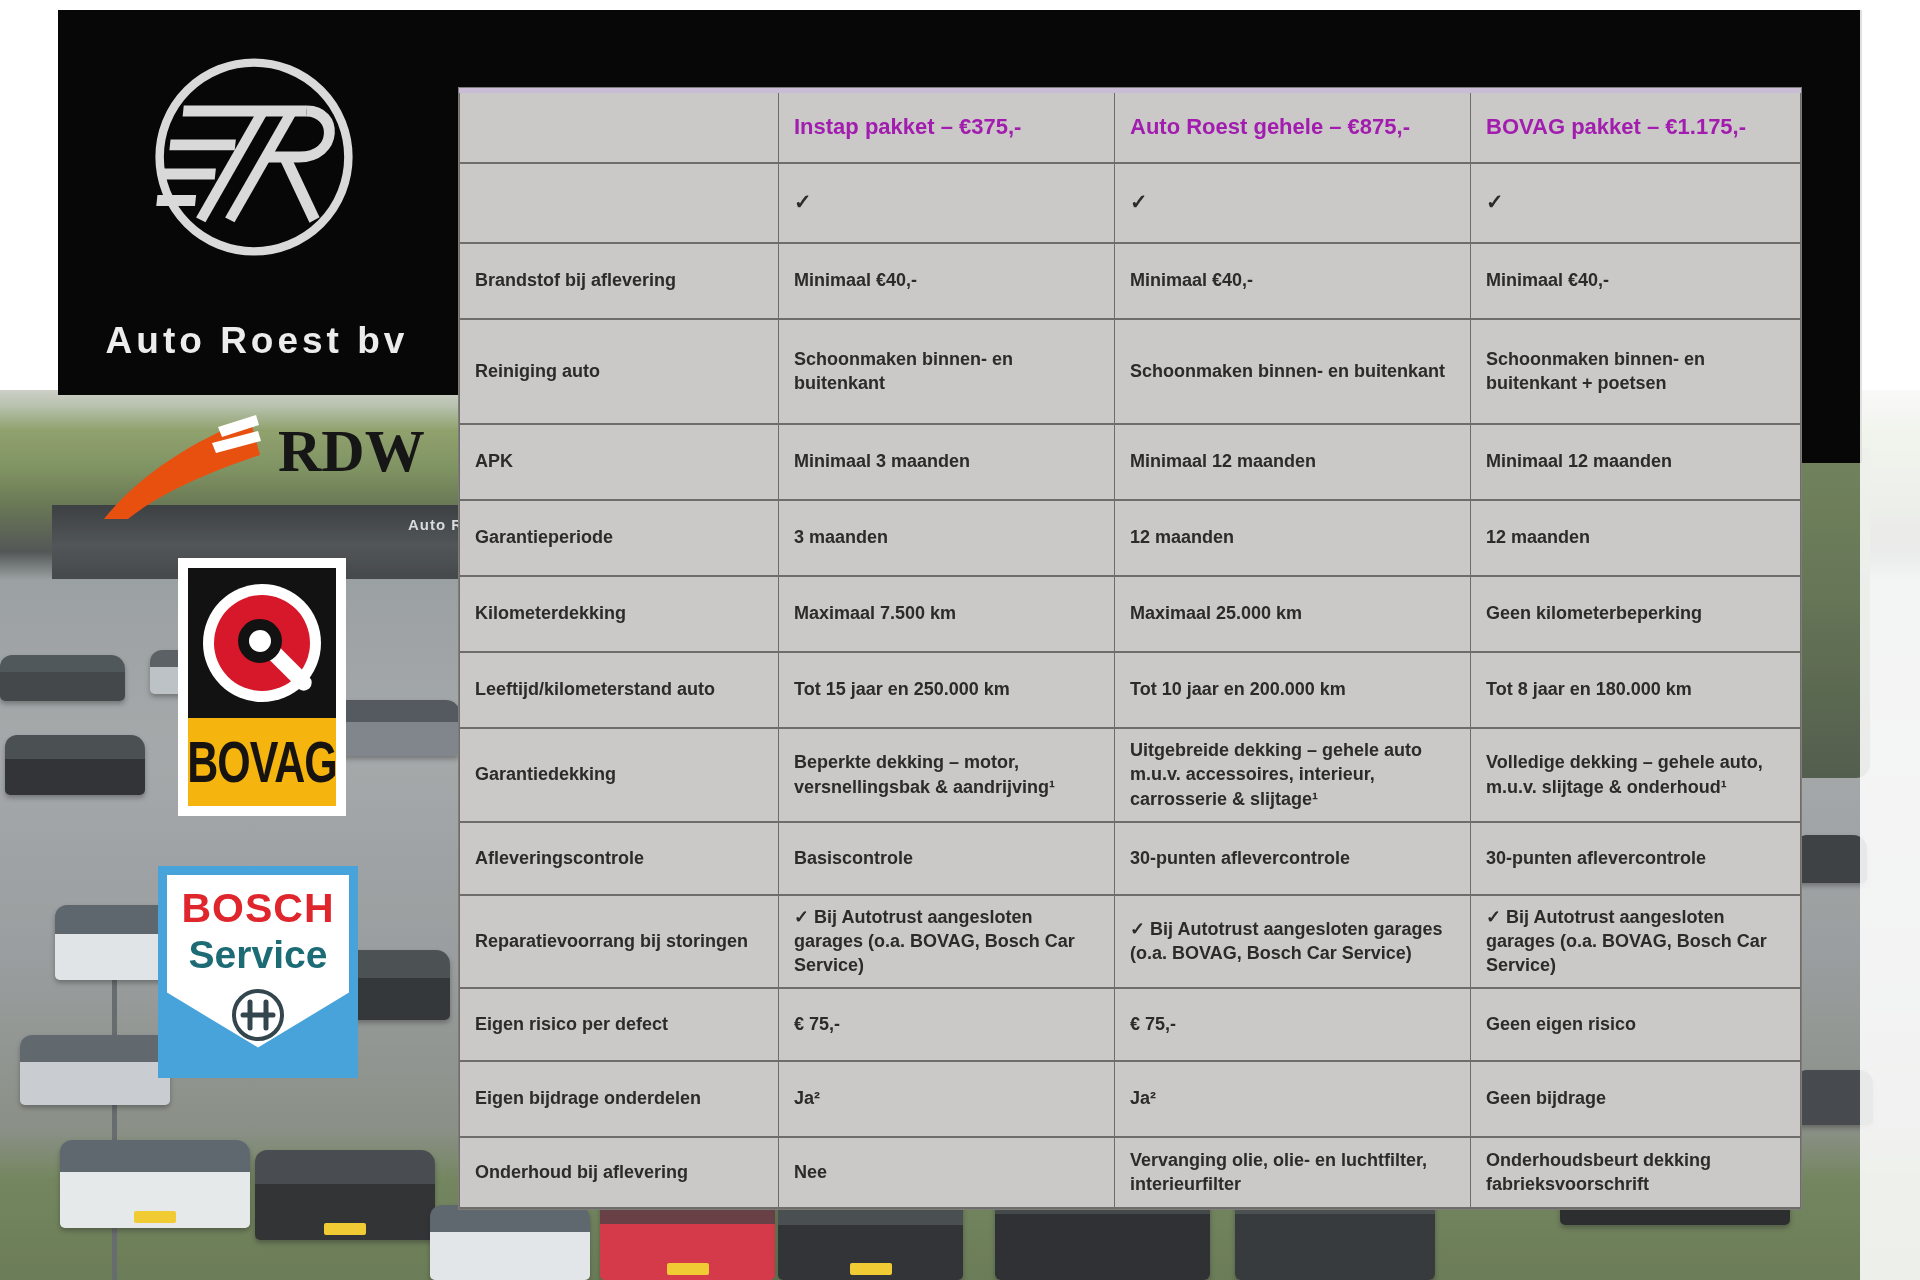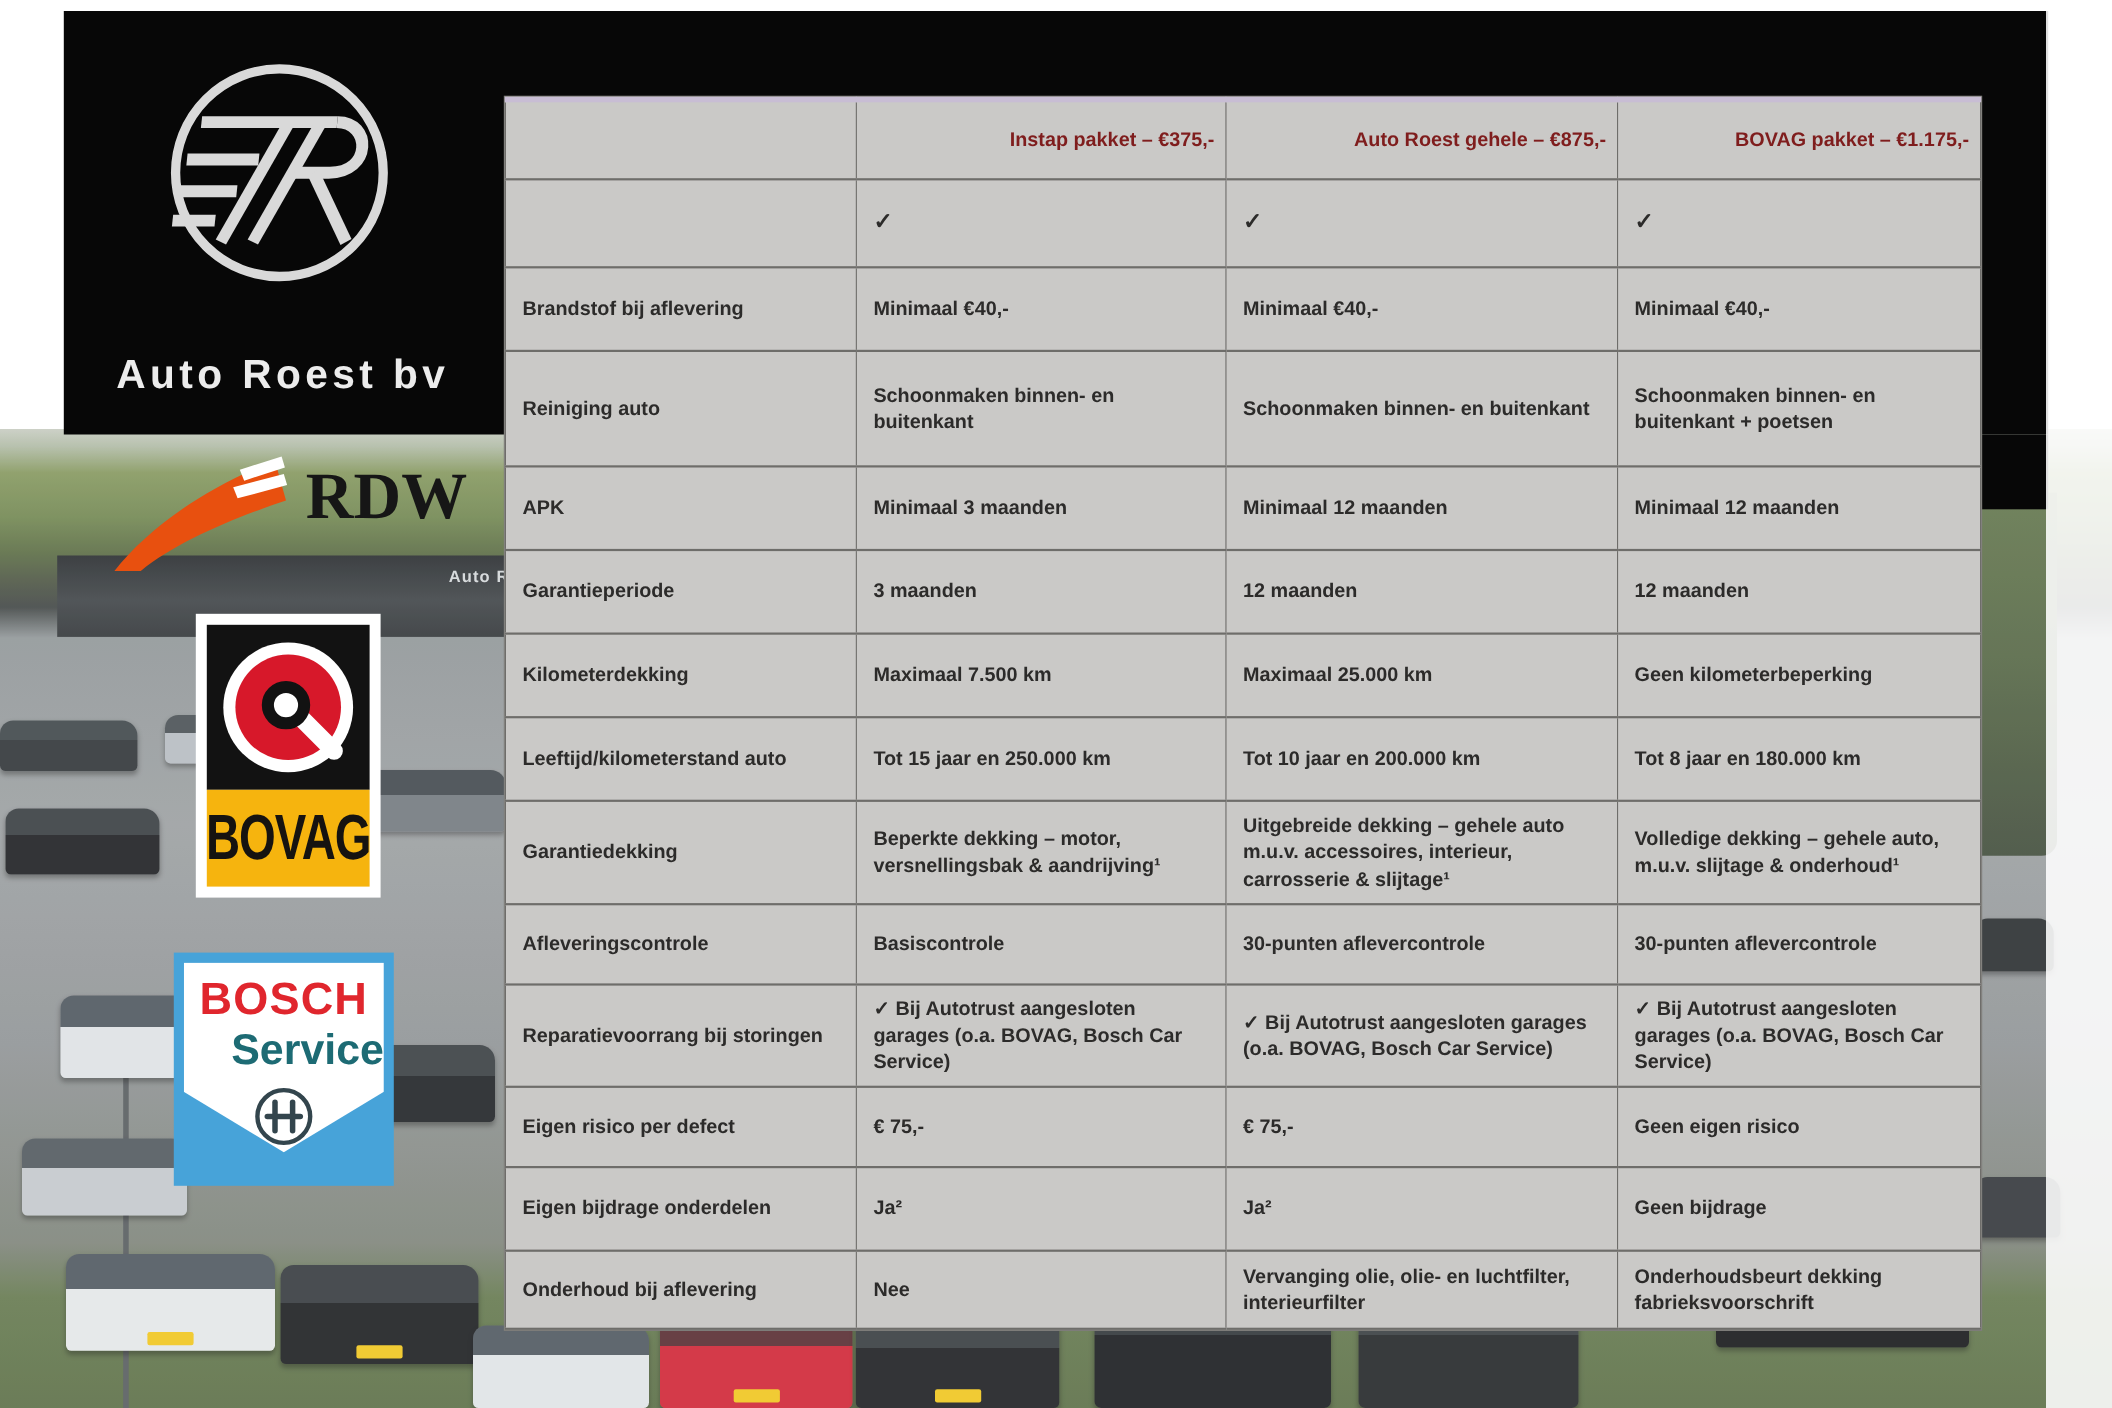--- a/index.html
+++ b/index.html
@@ -50,32 +50,32 @@
   .bovag-bottom{position:absolute;left:10px;top:160px;width:148px;height:88px;background:#f6b40e;
     display:flex;align-items:center;justify-content:center;}
   .bovag-word{font-weight:bold;font-size:43px;color:#161310;transform:scaleY(1.35);letter-spacing:-1px;}
 
   
   .bosch{left:158px;top:866px;width:200px;height:212px;background:#47a3d9;}
   .bosch-inner{position:absolute;left:9px;top:9px;width:182px;height:196px;background:#ffffff;
     clip-path:polygon(0 0,100% 0,100% 60%,50% 88%,0 60%);}
   .bosch-word{position:absolute;left:0;top:10px;width:182px;text-align:center;
               font-weight:bold;font-size:41px;color:#e0262d;letter-spacing:1px;}
-  .bosch-service{position:absolute;left:0;top:58px;width:182px;text-align:right;
+  .bosch-service{position:absolute;left:0;top:58px;width:182px;text-align:center;
               font-weight:bold;font-size:39px;color:#1d6b74;}
   .bosch-armature{position:absolute;left:59px;top:108px;}
 
   
   table.pkg{position:absolute;left:459px;top:88px;width:1341px;border-collapse:collapse;
     table-layout:fixed;background:#cac9c7;border-top:5px solid #c8bdd4;
     box-shadow:0 0 0 1px #7d7c79;}
   .pkg th,.pkg td{border:2px solid #6e6d6a;border-left-width:1px;border-right-width:1px;
     vertical-align:middle;text-align:left;padding:8px 10px 8px 15px;
     color:#2c2b2a;font-weight:bold;line-height:1.35;overflow:hidden;}
-  .pkg th{font-size:18px;color:#7f1d1d;text-align:right;}
+  .pkg th{font-size:22px;color:#a21caf;}
   .pkg td{font-size:18px;}
   .pkg td.check{font-size:21px;}
   thead tr{height:72px;}
   tbody tr:nth-child(1){height:80px;}
   tbody tr:nth-child(2){height:76px;}
   tbody tr:nth-child(3){height:105px;}
   tbody tr:nth-child(4){height:76px;}
   tbody tr:nth-child(5){height:76px;}
   tbody tr:nth-child(6){height:76px;}
   tbody tr:nth-child(7){height:76px;}

